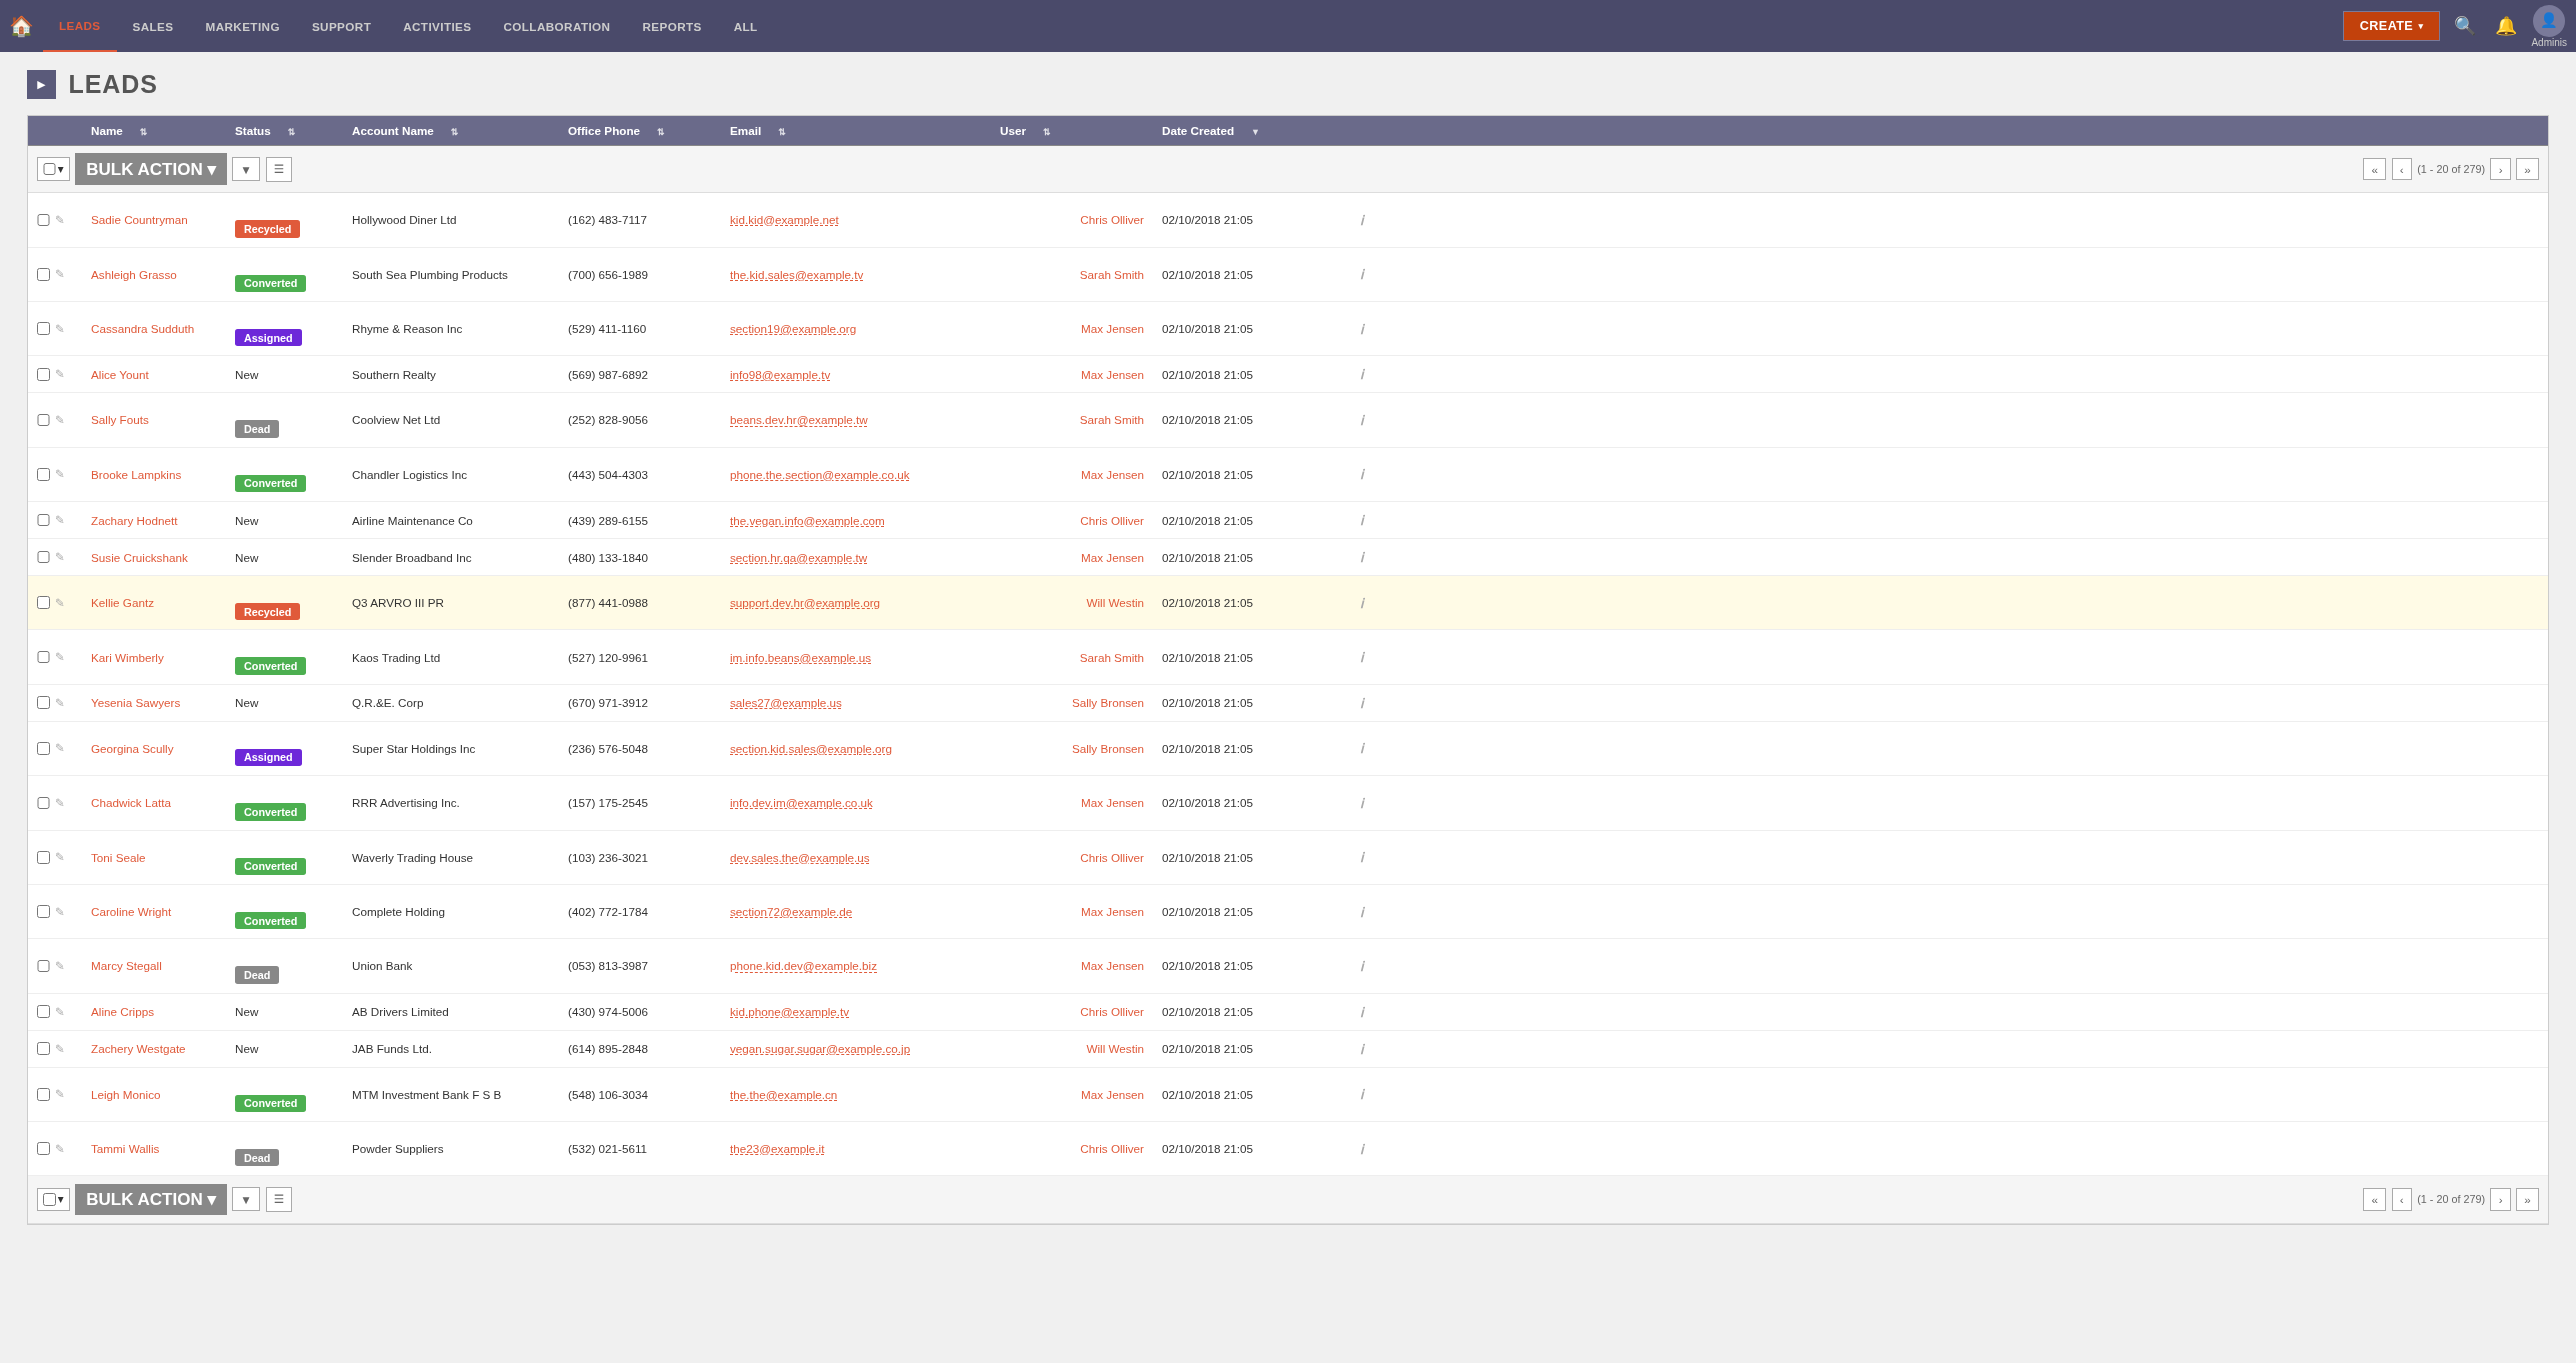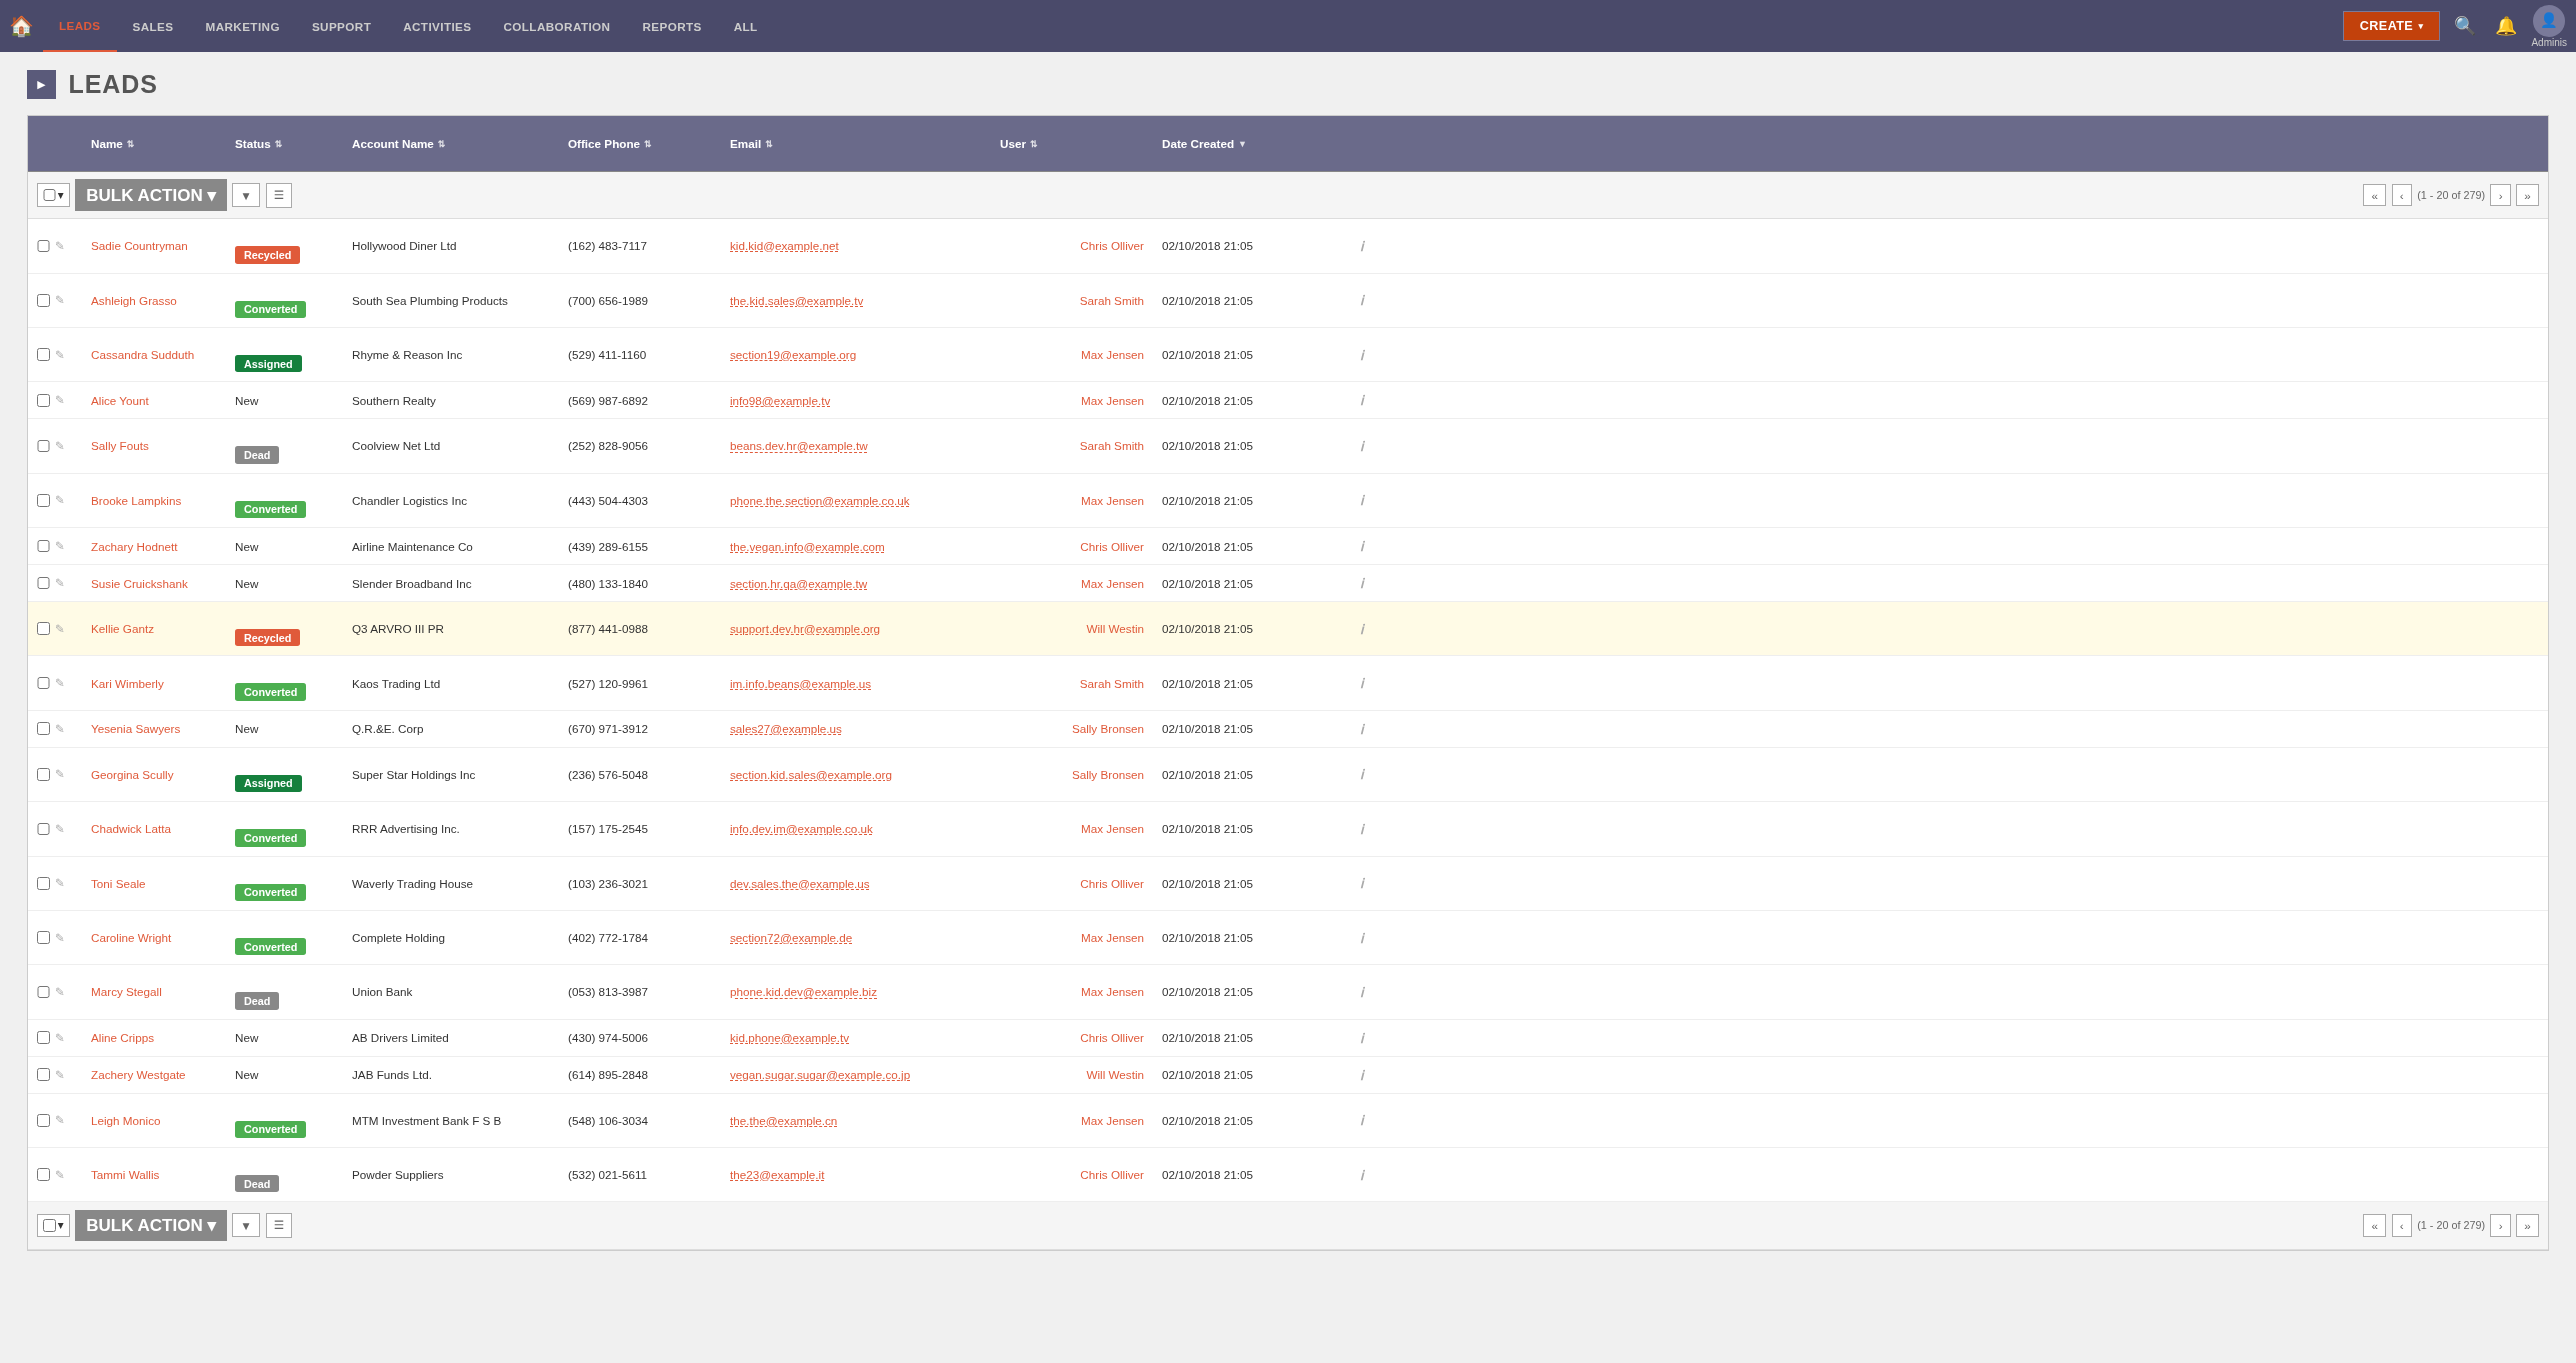--- a/index.html
+++ b/index.html
@@ -130,24 +130,24 @@
       display: grid;
       grid-template-columns: 54px 144px 117px 216px 162px 270px 162px 198px 36px;
       background: #6a6a8a;
       color: #fff;
       font-weight: bold;
       font-size: 11.7px;
       padding: 0;
       border-bottom: 0.9px solid #888;
     }
     .th {
-      padding: 21px 9px;
-      display: flex;
-      align-items: center;
-      gap: 4px;
+      padding: 8px 9px;
+      display: flex;
+      align-items: flex-end;
+      gap: 17px;
       white-space: nowrap;
     }
     .th .sort-icon { font-size: 9px; opacity: 0.8; }
 
     
     .toolbar {
       display: flex;
       align-items: center;
       gap: 5.4px;
       padding: 7.2px 9px;
@@ -234,21 +234,21 @@
       border-radius: 2.7px;
       font-size: 10.8px;
       font-weight: bold;
       color: #fff;
       display: inline-block;
       white-space: nowrap;
       margin-top: 18px;
     }
     .badge-recycled { background: #e05a3a; }
     .badge-converted { background: #4caf50; }
-    .badge-assigned { background: #15803d; }
+    .badge-assigned { background: #6d28d9; }
     .badge-dead { background: #888; color: #fff; }
   </style>
 </head>
 <body>
 
 <nav class="top-nav">
   <span class="nav-home">🏠</span>
   <div class="nav-links">
 
   <a class="nav-link active">LEADS</a>

